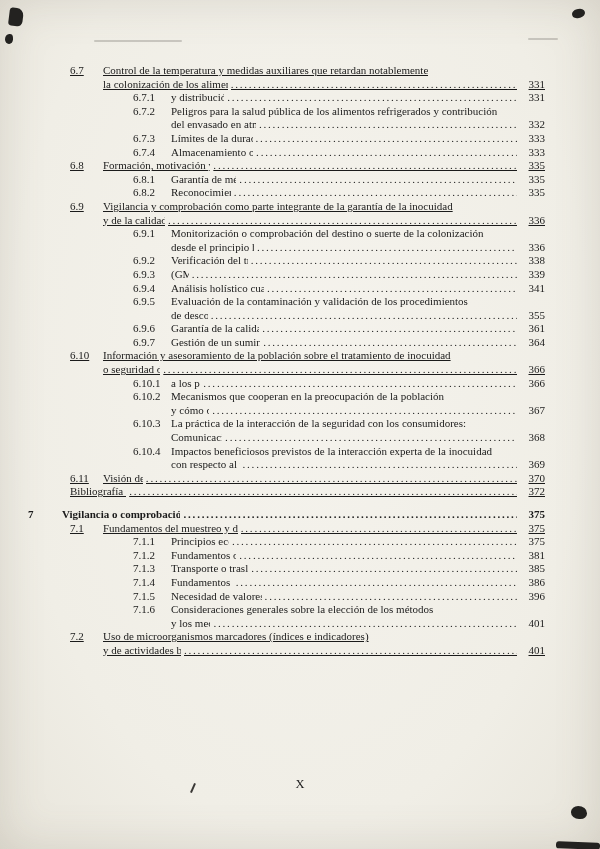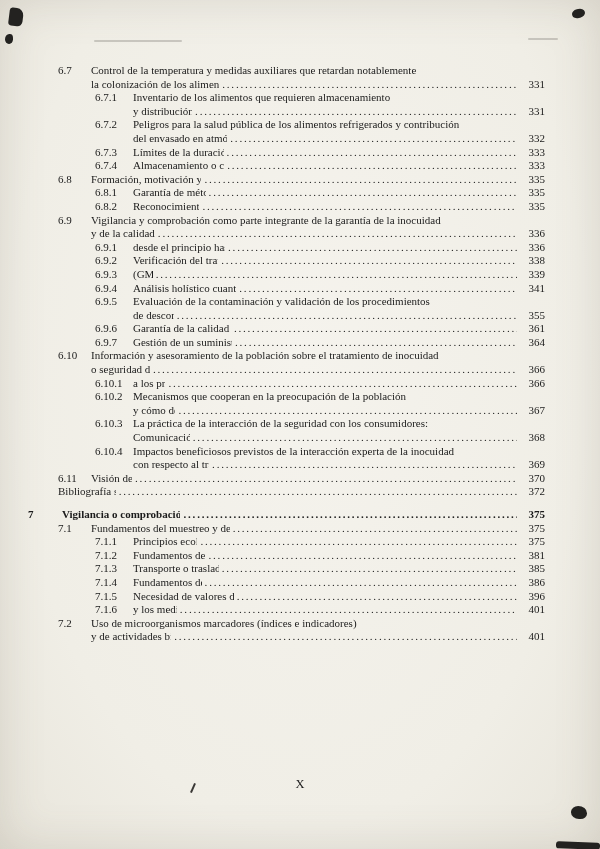--- a/index.html
+++ b/index.html
@@ -11,23 +11,23 @@
     box-shadow: inset 0 0 46px rgba(110,100,85,0.18);
     font-family: "Liberation Serif", "DejaVu Serif", serif;
     color: #1b1b1b;
   }
   .toc { position: absolute; left: 28px; top: 64px; width: 517px; font-size: 11px; line-height: 13.6px; }
   .entry { display: flex; }
   .entry.gap { margin-top: 9px; }
   .entry.bold { font-weight: bold; }
   .num { flex: none; }
   .level-1 .num { width: 34px; }
-  .level-2 { margin-left: 30px; }
+  .level-2 { margin-left: 42px; text-decoration: underline; }
   .level-2 .num { width: 33px; }
-  .level-3 { margin-left: 67px; }
+  .level-3 { margin-left: 105px; }
   .level-3 .num { width: 38px; }
   .body { flex: 1 1 auto; min-width: 0; }
   .line { display: flex; align-items: flex-end; }
   .text { flex: 0 1 auto; overflow: hidden; white-space: nowrap; }
   .dots { flex: 1 1 auto; min-width: 0; overflow: hidden; white-space: nowrap; letter-spacing: 1.8px; margin-left: 3px; margin-right: 2px; }
   .page-num { flex: none; width: 26px; text-align: right; }
   .footer-num { position: absolute; left: 0; right: 0; top: 777px; text-align: center; font-size: 12.5px; }
   .artifact { position: absolute; background: #232220; }
   .art-tl1 { left: 9px; top: 8px; width: 14px; height: 18px; border-radius: 3px 7px 5px 3px; transform: rotate(7deg); }
   .art-tl2 { left: 5px; top: 34px; width: 8px; height: 10px; border-radius: 55% 40% 50% 50%; }
@@ -64,23 +64,20 @@
             <span class="text">la colonización de los alimentos durante el almacenamiento y la distribución</span>
             <span class="dots">..........................................................................................................................................................................</span>
             <span class="page-num">331</span>
           </div>
         </div>
       </div>
       <div class="entry level-3">
         <span class="num">6.7.1</span>
         <div class="body">
           <div class="line">
-            <span class="text">Inventario de los alimentos que requieren almacenamiento</span>
-          </div>
-          <div class="line">
             <span class="text">y distribución bajo refrigeración</span>
             <span class="dots">..........................................................................................................................................................................</span>
             <span class="page-num">331</span>
           </div>
         </div>
       </div>
       <div class="entry level-3">
         <span class="num">6.7.2</span>
         <div class="body">
           <div class="line">
@@ -152,20 +149,23 @@
           <div class="line">
             <span class="text">y de la calidad microbiológicas</span>
             <span class="dots">..........................................................................................................................................................................</span>
             <span class="page-num">336</span>
           </div>
         </div>
       </div>
       <div class="entry level-3">
         <span class="num">6.9.1</span>
         <div class="body">
+          <div class="line">
+            <span class="text">Monitorización o comprobación del destino o suerte de la colonización</span>
+          </div>
           <div class="line">
             <span class="text">desde el principio hasta el final de la cadena alimentaria</span>
             <span class="dots">..........................................................................................................................................................................</span>
             <span class="page-num">336</span>
           </div>
         </div>
       </div>
       <div class="entry level-3">
         <span class="num">6.9.2</span>
         <div class="body">
@@ -377,20 +377,23 @@
             <span class="text">Necesidad de valores de referencia (o normas microbiológicas)</span>
             <span class="dots">..........................................................................................................................................................................</span>
             <span class="page-num">396</span>
           </div>
         </div>
       </div>
       <div class="entry level-3">
         <span class="num">7.1.6</span>
         <div class="body">
           <div class="line">
+            <span class="text">Consideraciones generales sobre la elección de los métodos</span>
+          </div>
+          <div class="line">
             <span class="text">y los medios analíticos</span>
             <span class="dots">..........................................................................................................................................................................</span>
             <span class="page-num">401</span>
           </div>
         </div>
       </div>
       <div class="entry level-2">
         <span class="num">7.2</span>
         <div class="body">
           <div class="line">

